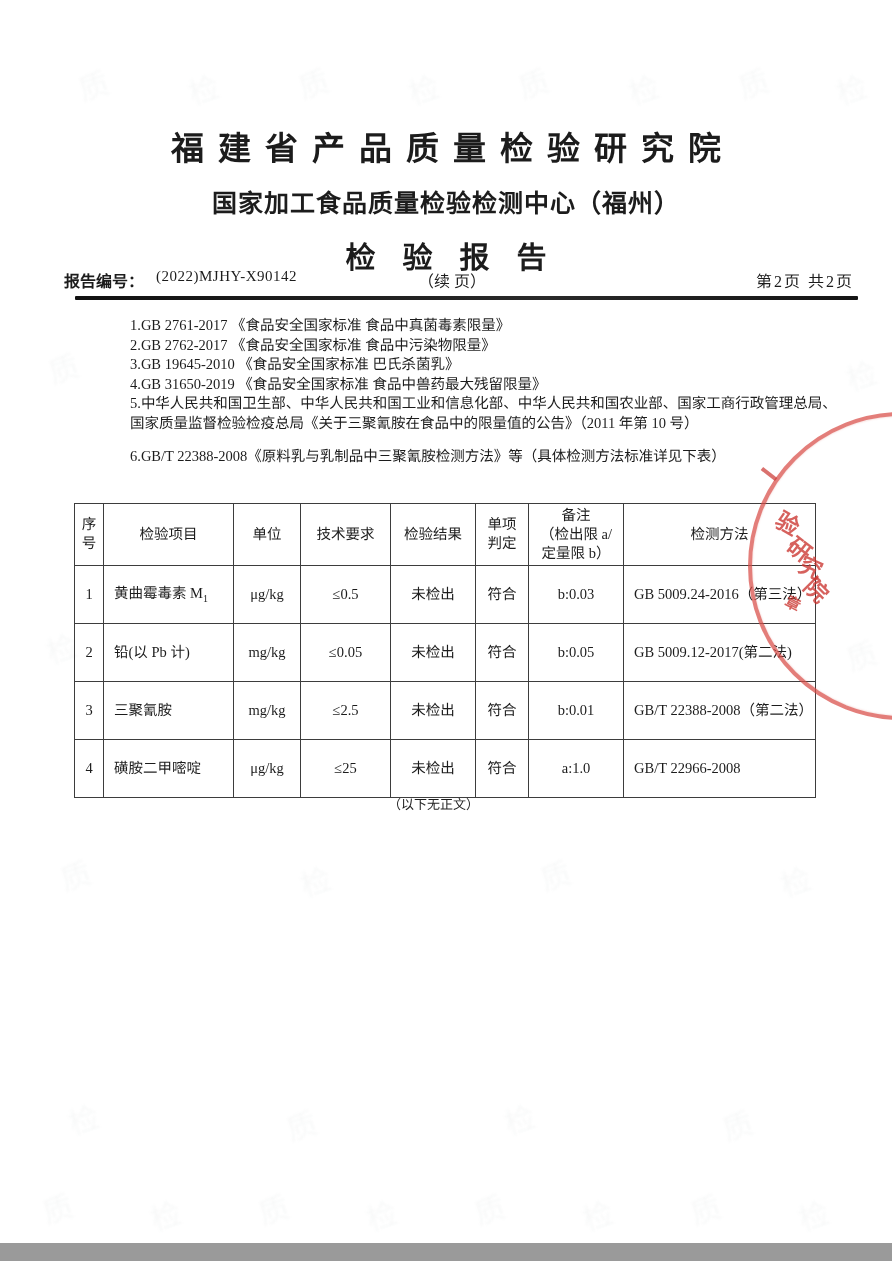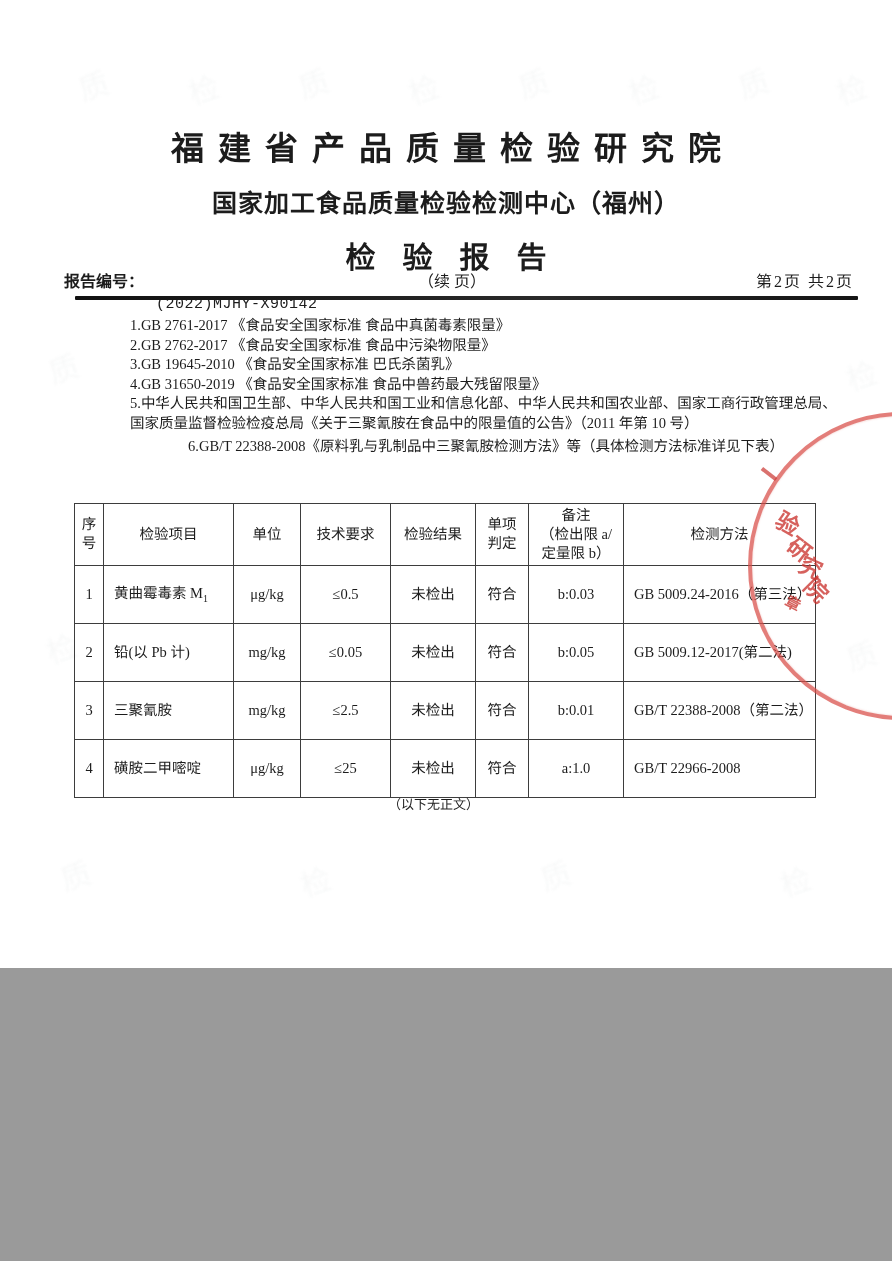--- a/index.html
+++ b/index.html
@@ -1,19 +1,19 @@
 <!DOCTYPE html>
 <html lang="zh-CN"><head>
 <meta charset="utf-8">
 <style>
   * { margin:0; padding:0; box-sizing:border-box; }
   html,body { background:#9a9a9a; }
   .page {
     position:relative;
-    width:892px; height:968px;
+    width:892px; height:1243px;
     margin:0 auto;
     background:#ffffff;
     overflow:hidden;
     font-family:"Liberation Serif","DejaVu Serif",serif;
     color:#1c1c1c;
   }
   
   .ghost {
     position:absolute;
     font-size:30px;
@@ -38,32 +38,32 @@
   }
   .report-title {
     margin-top:14px;
     font-size:30px; font-weight:bold;
     letter-spacing:27px; text-indent:27px;
     white-space:nowrap;
   }
   
   .meta { position:absolute; left:0; top:268px; width:100%; height:24px; font-size:16px; }
   .meta .lbl   { position:absolute; left:64px;  top:0; font-weight:bold; }
-  .meta .val   { position:absolute; left:156px; top:0; font-family:Liberation Mono, monospace; font-size:15px; letter-spacing:0.5px;margin-top:28px;}
+  .meta .val   { position:absolute; left:156px; top:0; font-family:Liberation Serif, serif; font-size:15px; letter-spacing:0.5px;}
   .meta .cont  { position:absolute; left:418px; top:0; }
   .meta .pageno{ position:absolute; right:38px; top:0; letter-spacing:2px; }
   .rule {
     position:absolute; left:75px; top:296px; width:783px; height:4px;
     background:linear-gradient(to right,#111 0%,#2a2a2a 60%,#151515 100%);
     border-radius:1px;
   }
   
   .basis { position:absolute; left:130px; top:316px; width:712px; font-size:14.5px; line-height:19.6px; }
   .basis p { margin:0; }
-  .basis p.gap { margin-top:3px;text-align:center; }
+  .basis p.gap { margin-top:13px; }
   .results-heading { margin-top:3px; font-size:14.5px; line-height:19.6px; }
   
   .tblwrap { position:absolute; left:74px; top:503px; }
   table { border-collapse:collapse; table-layout:fixed; width:741px; background:transparent; }
   th,td {
     border:1.6px solid #3d3d3d;
     font-size:14.5px; font-weight:normal;
     text-align:center; vertical-align:middle;
     white-space:pre-line;
     padding:2px 3px;

